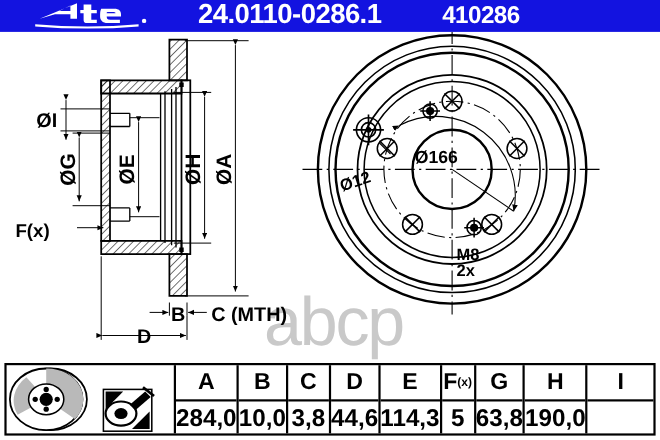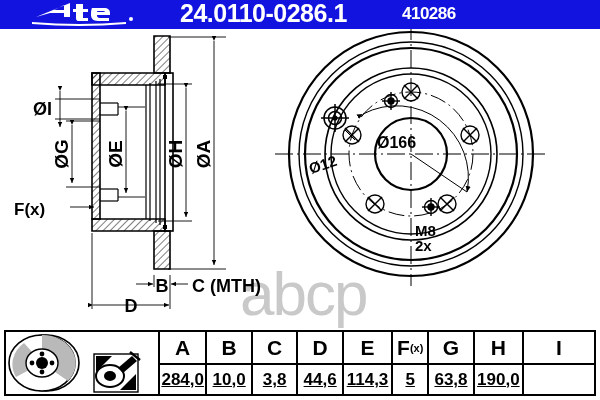--- a/index.html
+++ b/index.html
@@ -6,21 +6,21 @@
   body{width:600px;height:400px;overflow:hidden;
        font-family:"Liberation Sans",sans-serif;color:#000;}
   #root{position:relative;width:557px;height:400px;}
 
   
   .header{position:absolute;left:0;top:0;width:600px;height:29px;background:#1313e0;}
   .logo{position:absolute;left:30px;top:2px;width:130px;height:25px;}
   .logo svg{display:block;}
   .partno{position:absolute;left:180px;top:-1px;font-size:25px;font-weight:bold;
           color:#fff;letter-spacing:-0.5px;line-height:29px;white-space:nowrap;}
-  .refno{position:absolute;left:402px;top:-1px;font-size:17px;font-weight:bold;
+  .refno{position:absolute;left:402px;top:-1px;font-size:22px;font-weight:bold;
          color:#fff;letter-spacing:-0.5px;line-height:29px;white-space:nowrap;}
 
   
   .notes{position:absolute;left:4px;top:32px;font-size:10.5px;font-weight:bold;
          line-height:13px;white-space:nowrap;}
 
   
   .watermark{position:absolute;left:240px;top:258px;font-size:62px;font-weight:normal;
              color:#c9c9c9;letter-spacing:-2px;z-index:1;user-select:none;}
 
@@ -28,21 +28,21 @@
   .draw{position:absolute;left:0;top:29px;width:600px;height:296px;z-index:2;}
 
   
   .tbl{position:absolute;left:4px;top:330px;width:592px;height:66px;
        border:2px solid #000;box-sizing:border-box;display:flex;z-index:3;background:#fff;}
   .tcol{border-left:2px solid #000;display:flex;flex-direction:column;box-sizing:border-box;}
   .tcol:first-child{border-left:none;}
   .thead{flex:0 0 31px;display:flex;align-items:center;justify-content:center;
          border-bottom:2px solid #000;font-size:21px;font-weight:bold;}
   .tcell{flex:1;display:flex;align-items:center;justify-content:center;
-         font-size:17px;font-weight:bold;text-decoration:underline;}
+         font-size:22px;font-weight:bold;}
   .thead .sub{font-size:11px;font-weight:bold;}
   .picbox{flex:0 0 152px;position:relative;}
   .picbox svg{position:absolute;left:0;top:0;}
 </style>
 </head>
 <body>
 
 <div id="root">
 
   <div class="header">

